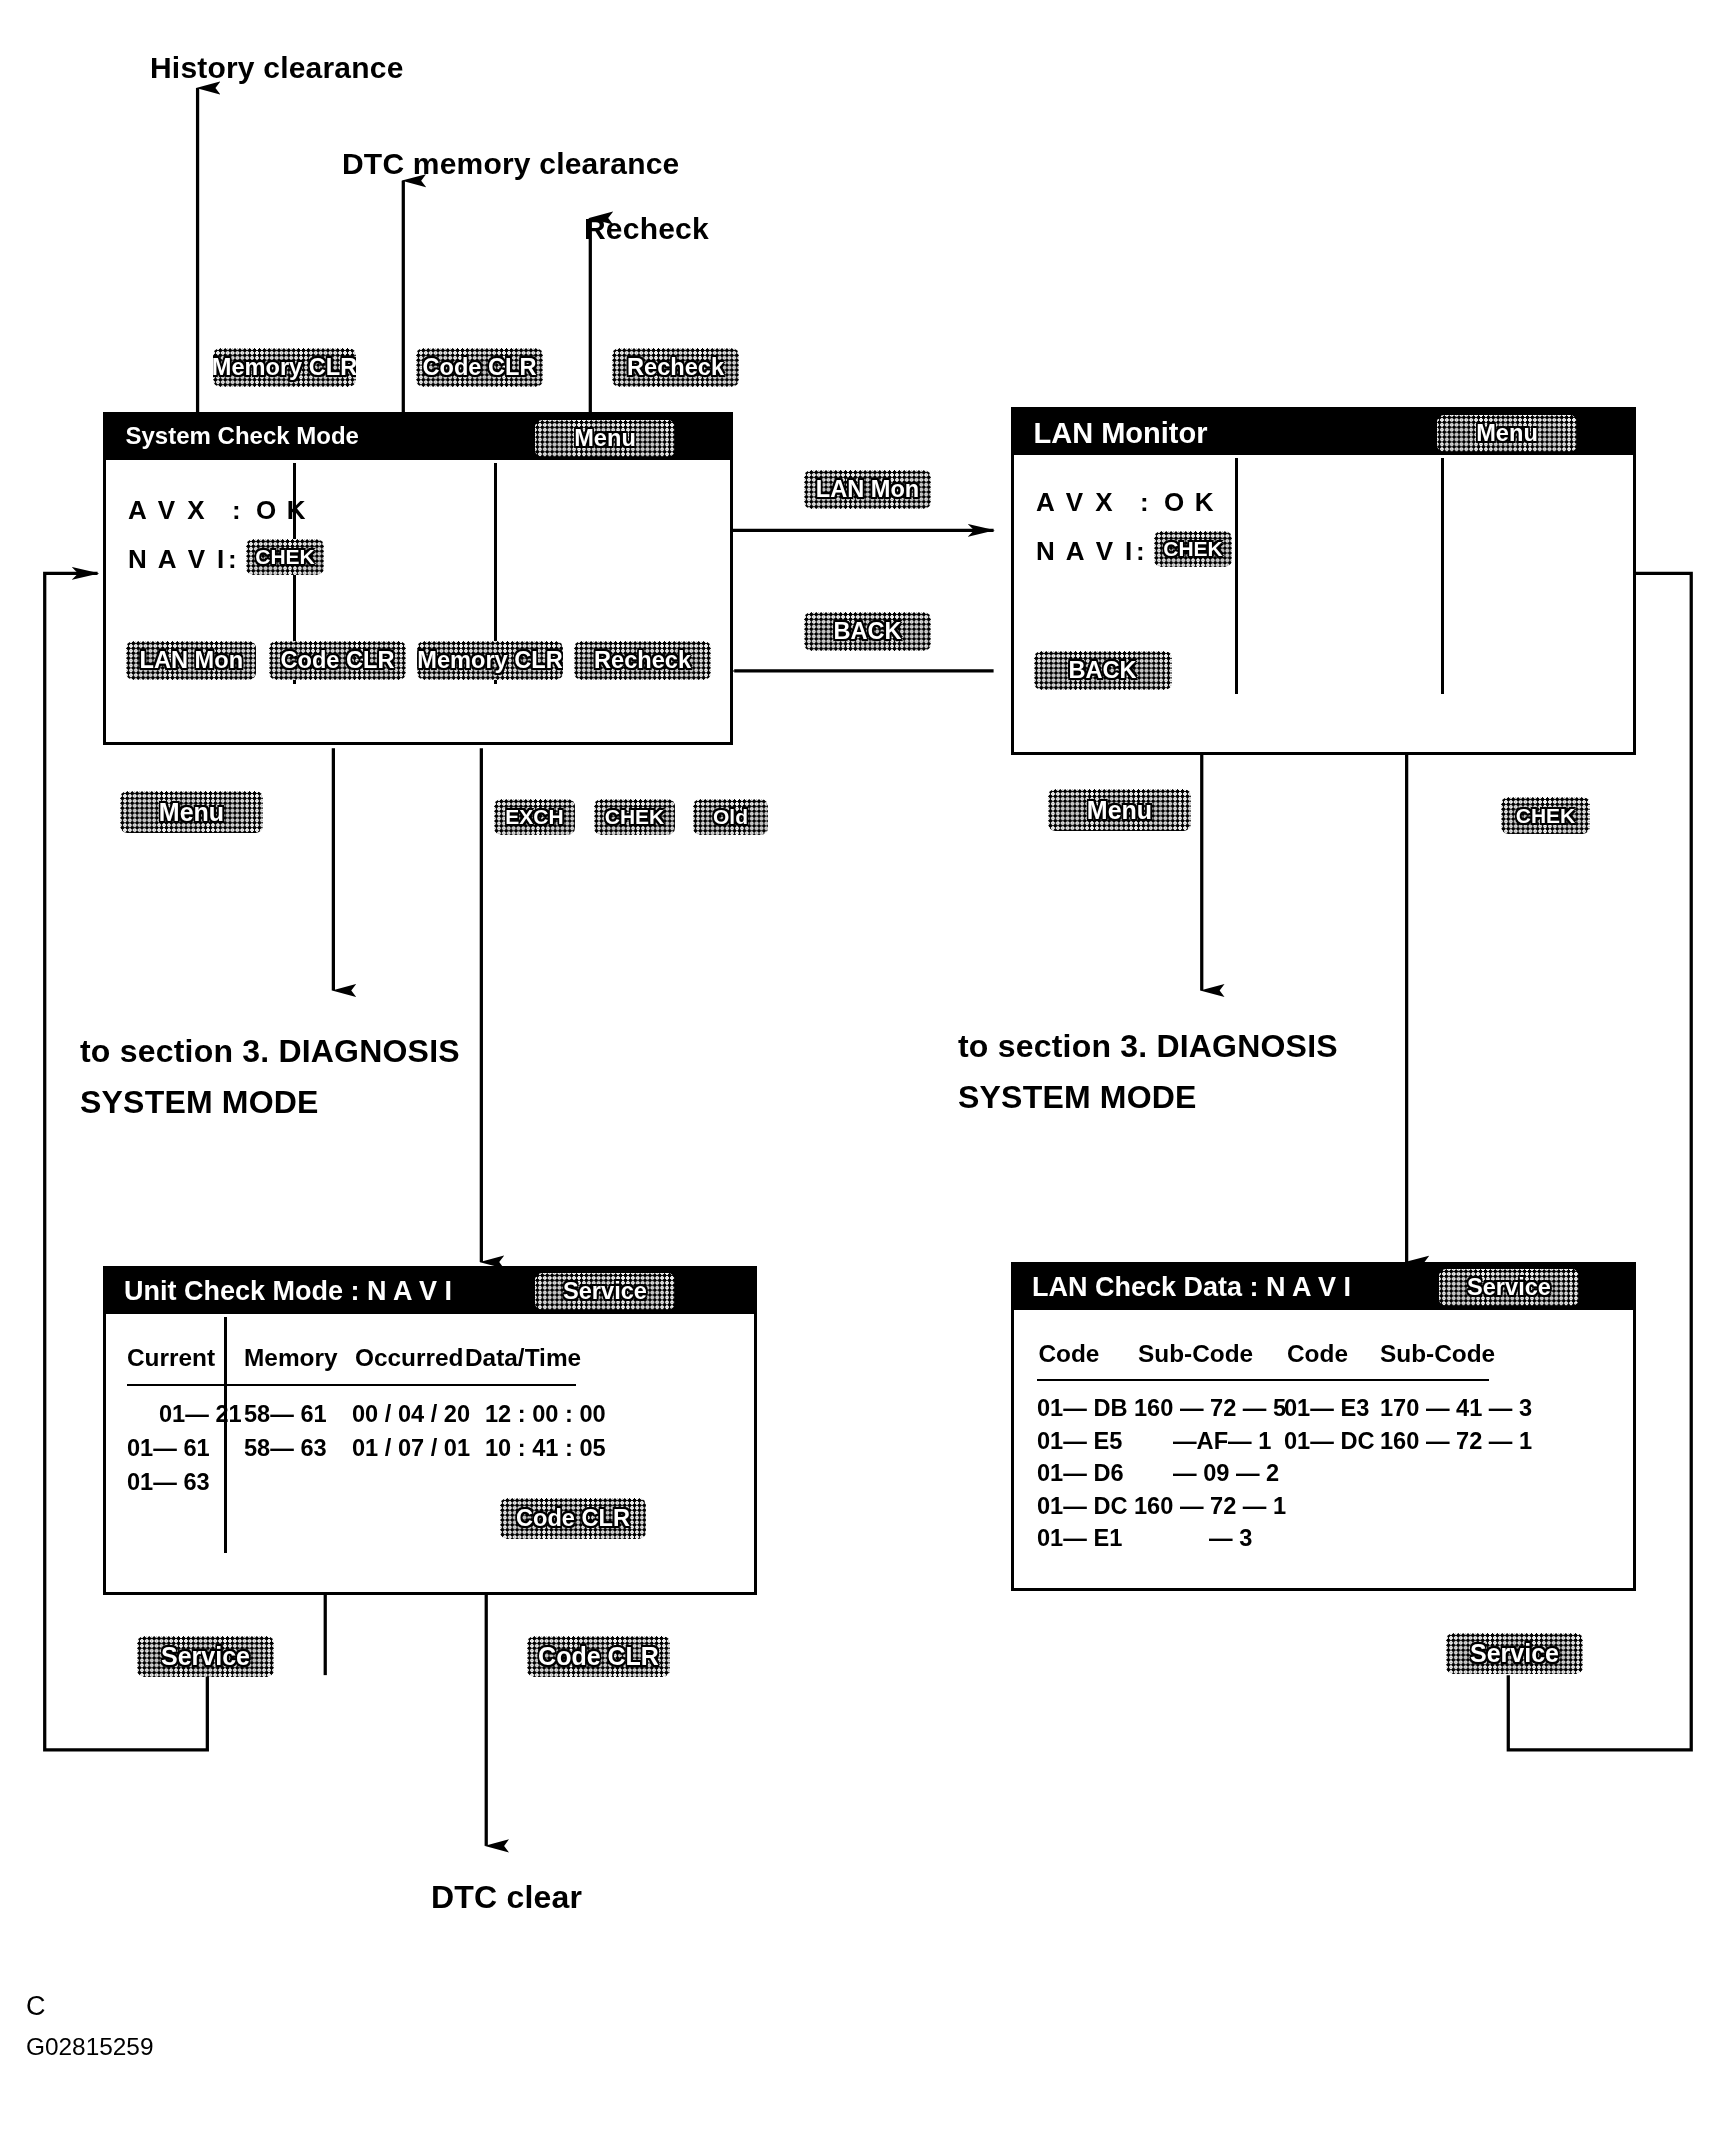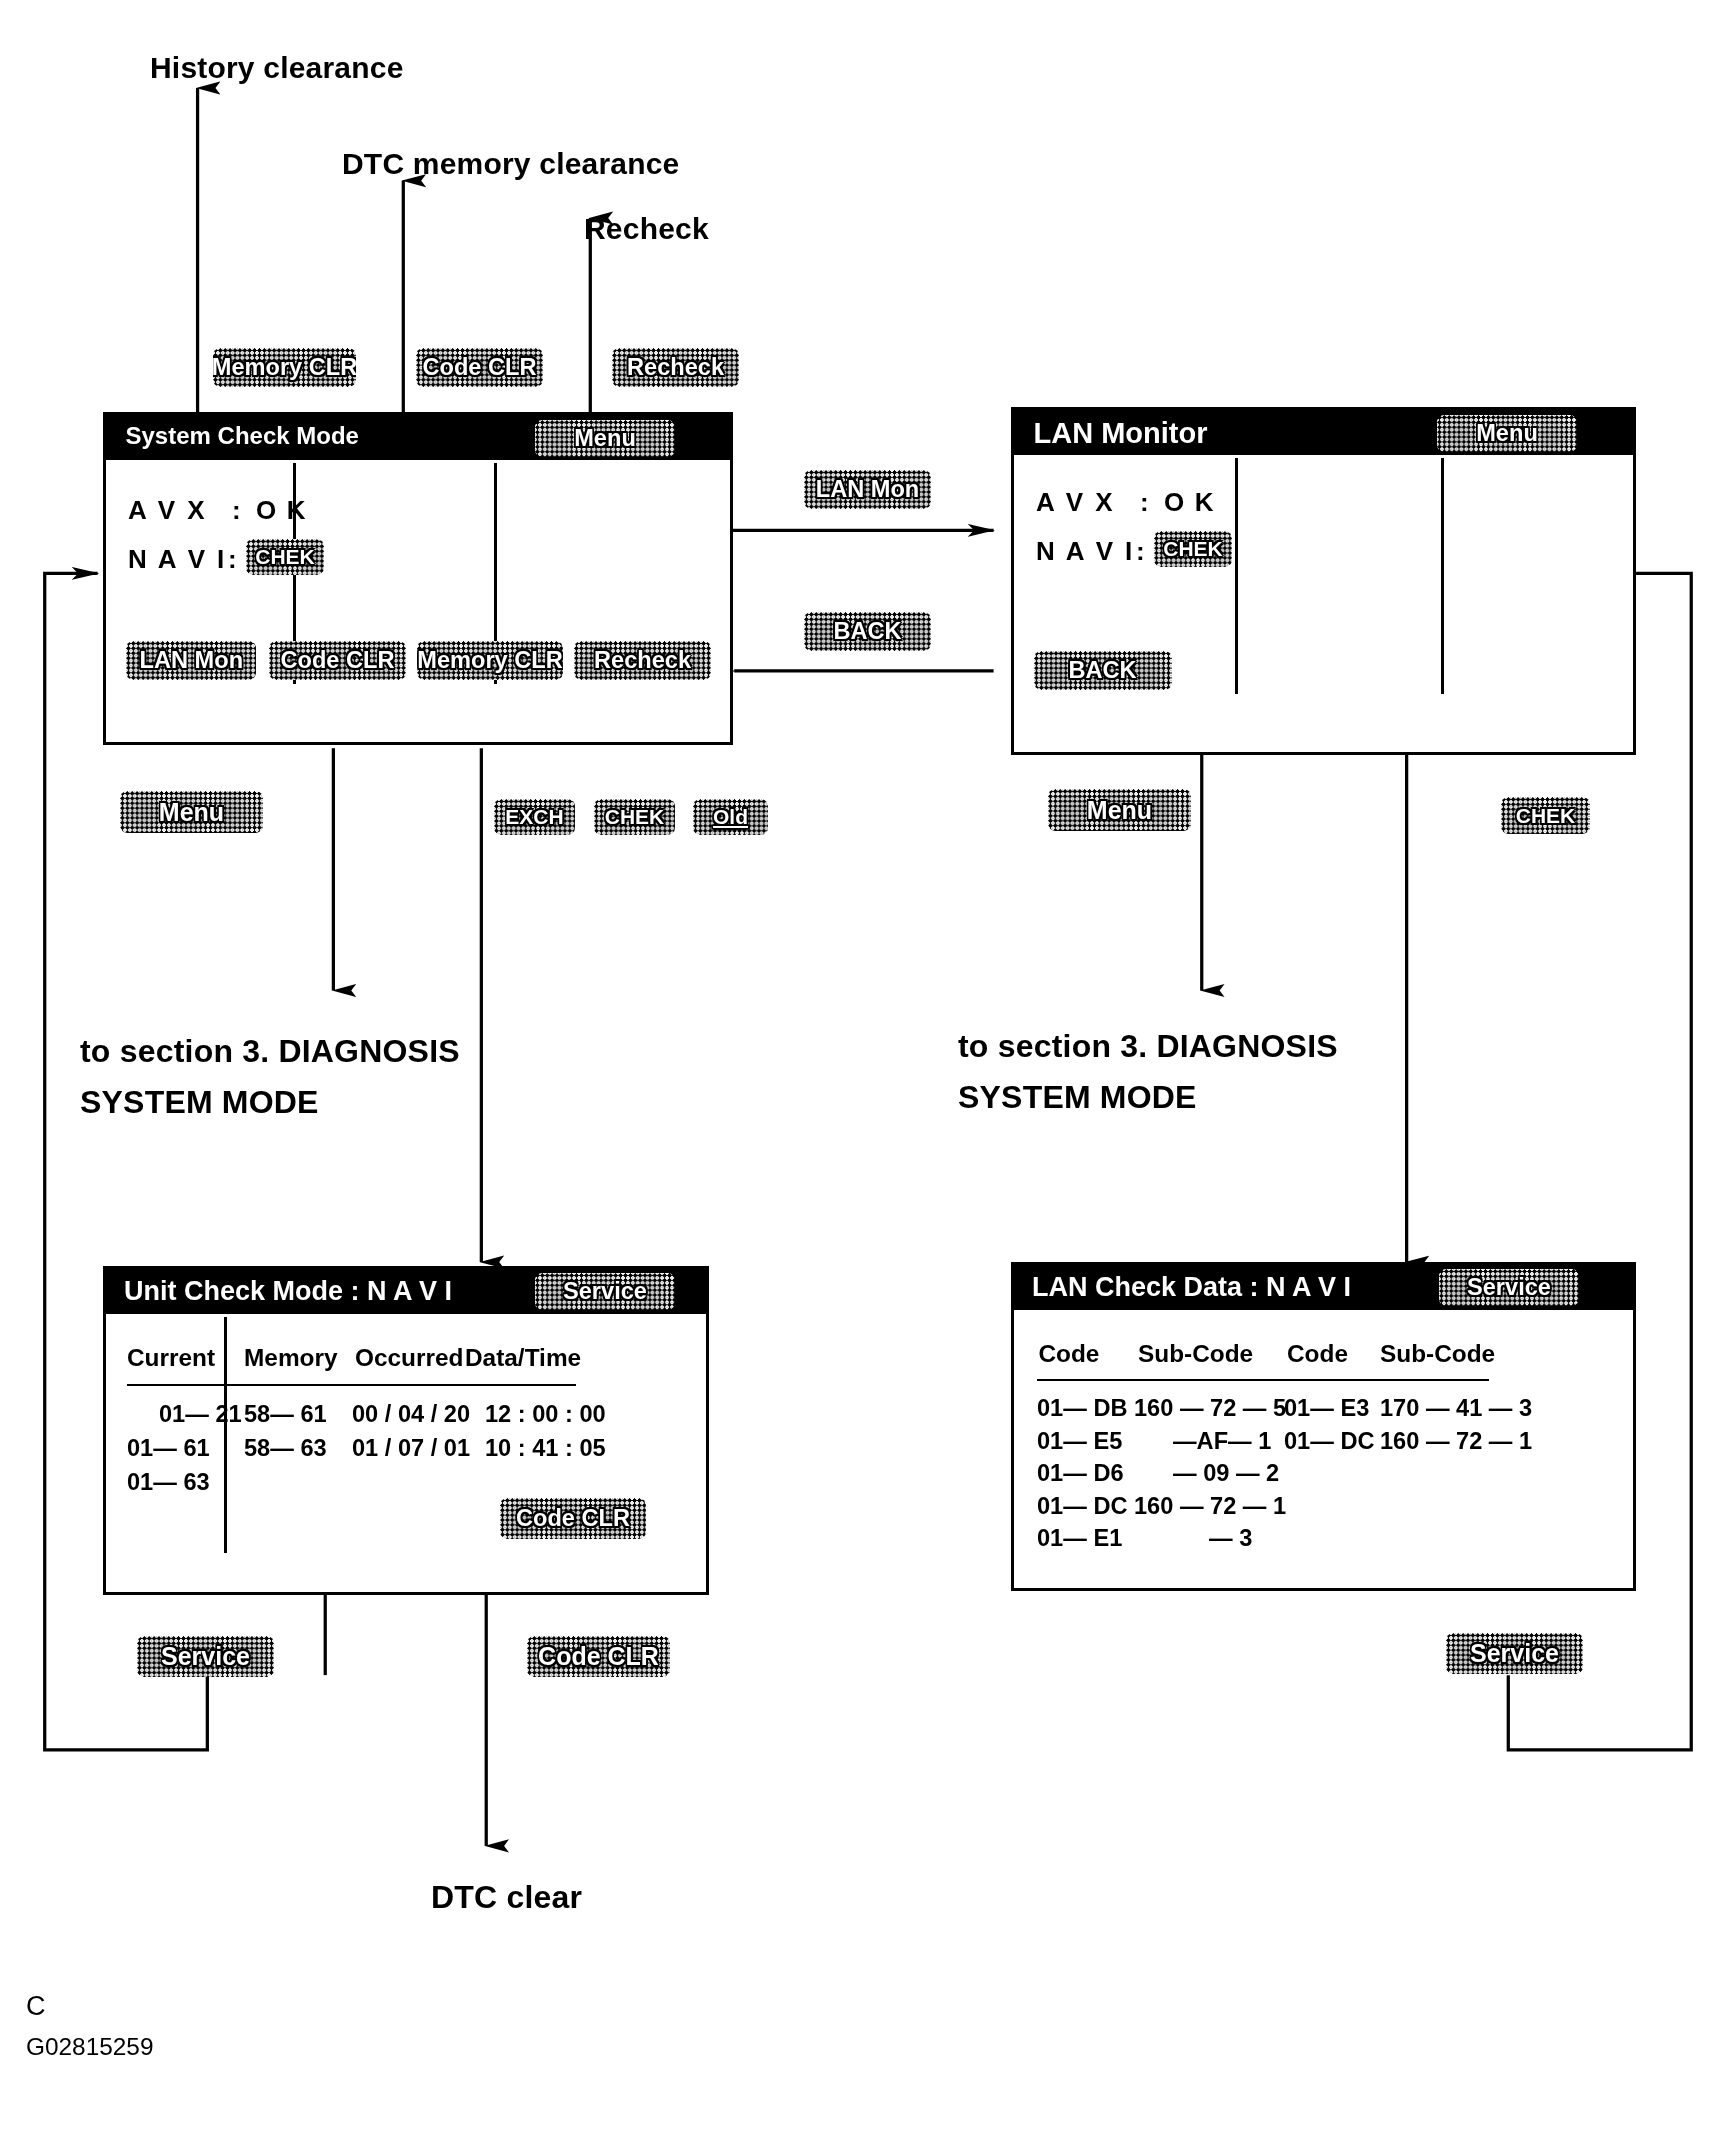--- a/index.html
+++ b/index.html
@@ -121,21 +121,21 @@
   <div class="btn m" style="left:213px;top:348px;width:143px;height:39px;">Memory CLR</div>
   <div class="btn m" style="left:416px;top:348px;width:127px;height:39px;">Code CLR</div>
   <div class="btn m" style="left:612px;top:348px;width:127px;height:39px;">Recheck</div>
 
   <div class="btn m" style="left:804px;top:470px;width:127px;height:39px;">LAN Mon</div>
   <div class="btn m" style="left:804px;top:612px;width:127px;height:39px;">BACK</div>
 
   <div class="btn l" style="left:120px;top:791px;width:143px;height:42px;">Menu</div>
   <div class="btn s" style="left:494px;top:799px;width:81px;height:36px;">EXCH</div>
   <div class="btn s" style="left:594px;top:799px;width:81px;height:36px;">CHEK</div>
-  <div class="btn s" style="left:693px;top:799px;width:75px;height:36px;text-decoration:underline;">Old</div>
+  <div class="btn s" style="left:693px;top:799px;width:75px;height:36px;">Old</div>
 
   <div class="btn l" style="left:1048px;top:789px;width:143px;height:42px;">Menu</div>
   <div class="btn s" style="left:1501px;top:797px;width:89px;height:37px;">CHEK</div>
 
   <div class="anno big" style="left:80px;top:1031px;">to section 3. DIAGNOSIS</div>
   <div class="anno big" style="left:80px;top:1082px;">SYSTEM MODE</div>
 
   <div class="anno big" style="left:958px;top:1026px;">to section 3. DIAGNOSIS</div>
   <div class="anno big" style="left:958px;top:1077px;">SYSTEM MODE</div>
 
@@ -184,21 +184,21 @@
   <div class="scrtext" style="left:126px;top:77px;font-size:26px;">:</div>
   <div class="scrtext" style="left:150px;top:77px;font-size:26px;letter-spacing:1.6px;">O K</div>
 
   <div class="scrtext" style="left:22px;top:126px;font-size:26px;letter-spacing:2.4px;">N  A V  I</div>
   <div class="scrtext" style="left:122px;top:126px;font-size:26px;">:</div>
   <div class="btn s" style="left:140px;top:121px;width:78px;height:36px;">CHEK</div>
 
   <div class="btn m" style="left:19.5px;top:241px;width:138px;height:39px;">BACK</div>
 </div>
 
-<div class="panel" style="left:103px;top:1266px;width:606px;height:329px;">
+<div class="panel" style="left:103px;top:1266px;width:654px;height:329px;">
   <div class="titlebar"></div>
   <div class="title" style="left:18px;top:6.5px;font-size:27px;">Unit  Check  Mode  :  N A V I</div>
   <div class="btn m" style="left:429px;top:4.1px;width:140px;height:37px;">Service</div>
 
   <div class="vdiv" style="left:118px;top:48px;height:236px;"></div>
 
   <div class="thead" style="left:21px;top:75px;">Current</div>
   <div class="thead" style="left:138px;top:75px;">Memory</div>
   <div class="thead" style="left:249px;top:75px;">Occurred</div>
   <div class="thead" style="left:359px;top:75px;">Data/Time</div>

